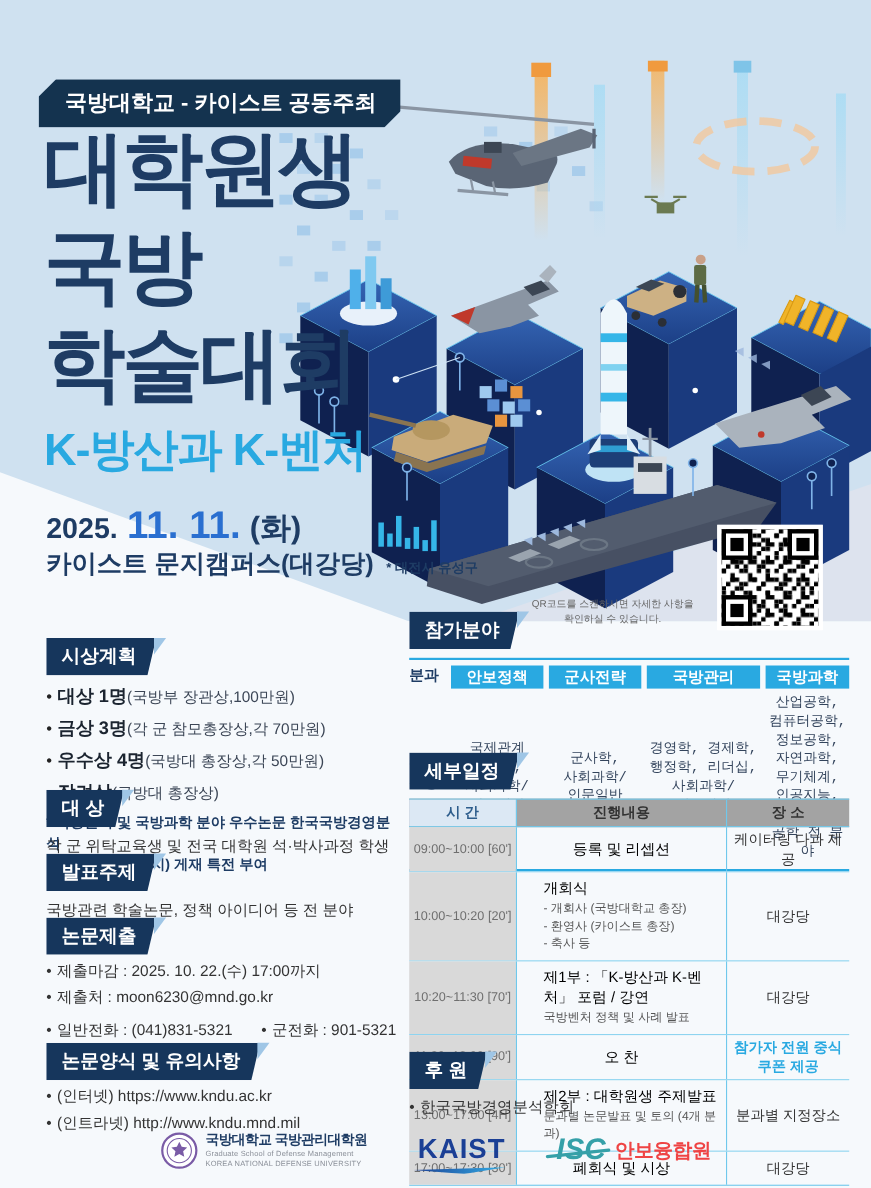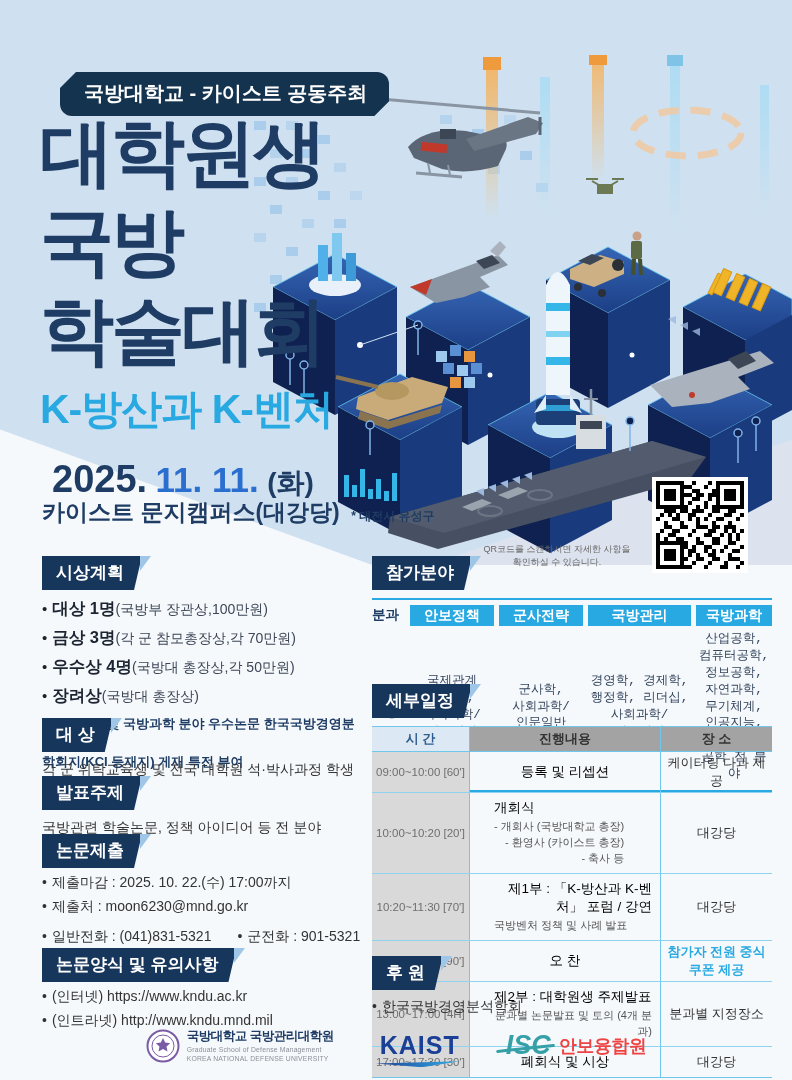--- a/index.html
+++ b/index.html
@@ -9,30 +9,30 @@
     background:#f6f9fc;font-family:"Liberation Sans","DejaVu Sans",sans-serif;color:#1e3c64;
   }
   
   .bg-top{position:absolute;left:0;top:0;width:792px;height:565px;background:#cfe1f0;
     clip-path:polygon(0 0,100% 0,100% 100%,47% 100%,0 76%);}
   .bg-lav{position:absolute;left:430px;top:440px;width:362px;height:125px;background:#dde3ee;
     clip-path:polygon(0 100%,100% 0,100% 100%);}
   
   .hero{position:absolute;left:240px;top:55px;width:552px;height:500px;}
   
-  .host-badge{position:absolute;left:60px;top:72px;background:#14334f;color:#fff;
+  .host-badge{position:absolute;left:35px;top:72px;background:#14334f;color:#fff;
     font-size:20px;font-weight:bold;padding:8px 22px 9px 24px;letter-spacing:0;
-    clip-path:polygon(16px 0,100% 0,100% calc(100% - 15px),calc(100% - 15px) 100%,0 100%,0 16px);border-radius:12px;}
+    clip-path:polygon(16px 0,100% 0,100% calc(100% - 15px),calc(100% - 15px) 100%,0 100%,0 16px);}
   
   .title{position:absolute;left:40px;top:108px;font-size:74px;line-height:89px;font-weight:800;
     color:#1e3c64;letter-spacing:-3px;}
   .subtitle{position:absolute;left:40px;top:382px;font-size:41px;font-weight:800;color:#29a9e1;letter-spacing:-1px;}
   
   .date-row{position:absolute;left:42px;top:458px;white-space:nowrap;}
-  .date-row .y{font-size:38px;font-weight:600;color:#1e3c64;margin-left:10px;}
+  .date-row .y{font-size:26px;font-weight:600;color:#1e3c64;}
   .date-row .d{font-size:35px;font-weight:800;color:#2a6fd0;margin:0 4px;}
   .date-row .w{font-size:28px;font-weight:600;color:#1e3c64;}
   .venue-row{position:absolute;left:42px;top:497px;white-space:nowrap;}
   .venue-row .v{font-size:23px;font-weight:700;color:#1e3c64;}
   .venue-row .vn{font-size:12px;font-weight:600;color:#1e3c64;margin-left:7px;}
   
   .qr-caption{position:absolute;left:468px;top:543px;width:178px;text-align:center;
     font-size:9px;color:#666;line-height:1.45;white-space:pre-line;}
   .qr{position:absolute;left:652px;top:477px;width:96px;height:96px;background:#fff;}
   
@@ -71,21 +71,21 @@
   .stable{margin-top:8px;border-bottom:1.5px solid #6fc8ec;font-size:13px;}
   .shead{display:flex;background:#a3a3a3;color:#2e5d8c;font-weight:700;
     border-top:1.5px solid #6fc8ec;border-bottom:1.5px solid #6fc8ec;}
   .shead>div{display:flex;align-items:center;justify-content:center;height:24px;}
   .srow{display:flex;border-bottom:1px solid #8ed4f0;}
   .srow:last-child{border-bottom:none;}
   .ct{width:97px;background:#d9d9d9;color:#6f6f6f;font-size:11.5px;display:flex;align-items:center;justify-content:center;}
   .cc{width:192px;border-left:1.5px solid #6fc8ec;border-right:1.5px solid #6fc8ec;
     display:flex;flex-direction:column;align-items:center;justify-content:center;padding:6px 8px;text-align:center;color:#333;}
   .cp{flex:1;display:flex;align-items:center;justify-content:center;color:#333;font-size:13px;text-align:center;padding:2px;}
-  .srow.left .cc{align-items:flex-start;text-align:right;padding-left:24px;}
+  .srow.left .cc{align-items:flex-start;text-align:left;padding-left:24px;}
   .cc .main{font-size:13.5px;color:#000000;}
   .cc .sub{font-size:11px;color:#555;white-space:pre-line;line-height:1.45;margin-top:2px;}
   .cc .sub:empty{display:none;}
   .cp.hl{color:#29a9e1;font-weight:800;}
   
   .footer{position:absolute;left:0;top:1028px;width:792px;display:flex;align-items:center;justify-content:center;gap:46px;}
   .kndu{display:flex;align-items:center;gap:7px;}
   .kndu-text .n{font-size:12.5px;font-weight:800;color:#1e3c64;letter-spacing:-0.5px;}
   .kndu-text .s{font-size:6.8px;color:#8a8f98;letter-spacing:0.2px;line-height:1.35;}
   .kaist{position:relative;font-size:25px;font-weight:800;color:#1b3f95;letter-spacing:1px;}
@@ -409,21 +409,21 @@
         <rect x="64" y="4" width="28" height="28" fill="#000"></rect>
           <rect x="68" y="8" width="20" height="20" fill="#fff"></rect>
           <rect x="72" y="12" width="12" height="12" fill="#000"></rect>
         <rect x="4" y="64" width="28" height="28" fill="#000"></rect>
           <rect x="8" y="68" width="20" height="20" fill="#fff"></rect>
           <rect x="12" y="72" width="12" height="12" fill="#000"></rect>
       </g>
     </svg>
   </div>
 
-  <div class="sec" style="top:556px">
+  <div class="sec" style="top:580px">
     <span class="badge-wrap"><span class="badge">시상계획</span></span>
     <div class="awards-list">
       <div class="award-item">
         <span class="rank">대상 1명</span>
         <span class="detail">(국방부 장관상,100만원)</span>
       </div>
       <div class="award-item">
         <span class="rank">금상 3명</span>
         <span class="detail">(각 군 참모총장상,각 70만원)</span>
       </div>

